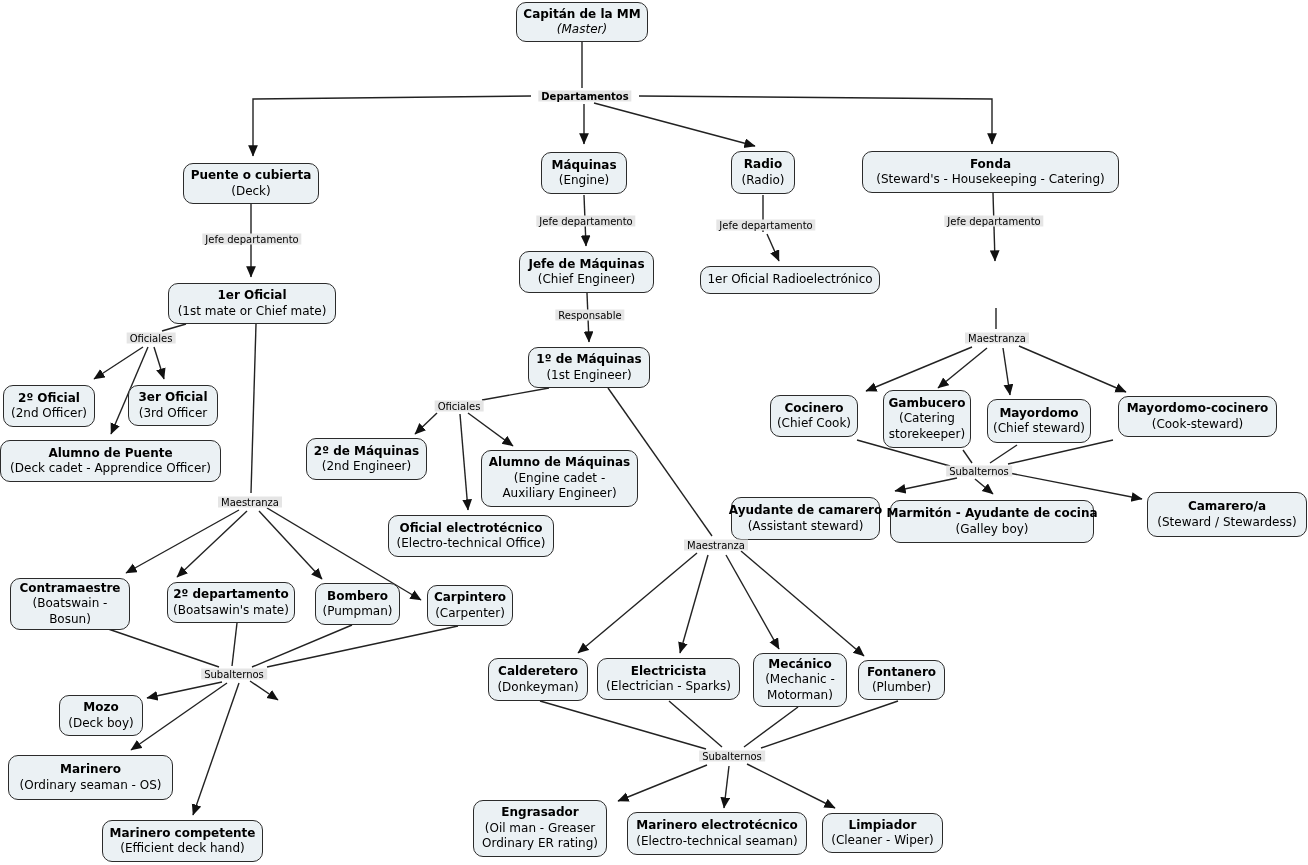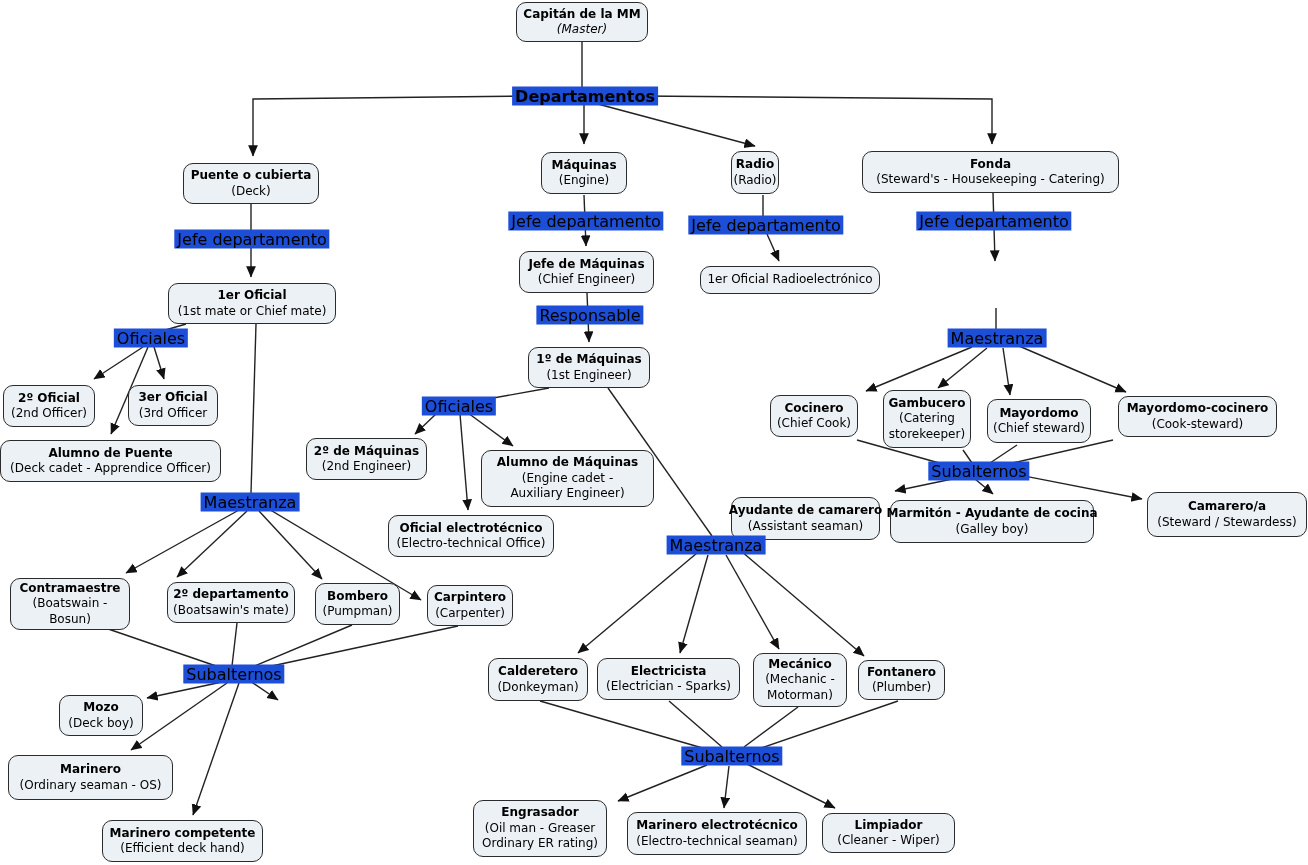--- a/index.html
+++ b/index.html
@@ -12,21 +12,21 @@
     position:absolute;box-sizing:border-box;z-index:2;
     background:#ebf1f4;border:1.5px solid #2b2b2b;border-radius:10px;
     display:flex;flex-direction:column;align-items:center;justify-content:center;
     text-align:center;font-size:12px;line-height:1.28;padding:2px 4px;
   }
   .node .t{font-weight:bold;white-space:nowrap;}
   .node .s{white-space:pre-line;}
   .node .i{font-style:italic;}
   .lbl{
     position:absolute;z-index:3;transform:translate(-50%,-50%);
-    background:#1d4ed8;font-size:16px;padding:0 3px;white-space:nowrap;
+    background:#e5e5e5;font-size:10px;padding:0 3px;white-space:nowrap;
   }
   .lbl.b{font-weight:bold;}
 </style>
 </head>
 <body>
 
 <div id="stage">
 
   <svg id="wires" width="1308" height="865" viewBox="0 0 1308 865">
     <defs>
@@ -99,21 +99,21 @@
     <span class="s i">(Master)</span>
   </div>
   <div class="node" style="left:183px;top:163px;width:136px;min-height:41px">
     <span class="t">Puente o cubierta</span>
     <span class="s">(Deck)</span>
   </div>
   <div class="node" style="left:541px;top:152px;width:86px;min-height:42px">
     <span class="t">Máquinas</span>
     <span class="s">(Engine)</span>
   </div>
-  <div class="node" style="left:731px;top:151px;width:48px;min-height:43px">
+  <div class="node" style="left:731px;top:151px;width:64px;min-height:43px">
     <span class="t">Radio</span>
     <span class="s">(Radio)</span>
   </div>
   <div class="node" style="left:862px;top:151px;width:257px;min-height:42px">
     <span class="t">Fonda</span>
     <span class="s">(Steward's - Housekeeping - Catering)</span>
   </div>
   <div class="node" style="left:168px;top:283px;width:168px;min-height:41px">
     <span class="t">1er Oficial</span>
     <span class="s">(1st mate or Chief mate)</span>
@@ -138,21 +138,21 @@
     <span class="s">(Deck cadet - Apprendice Officer)</span>
   </div>
   <div class="node" style="left:528px;top:347px;width:122px;min-height:41px">
     <span class="t">1º de Máquinas</span>
     <span class="s">(1st Engineer)</span>
   </div>
   <div class="node" style="left:306px;top:438px;width:121px;min-height:42px">
     <span class="t">2º de Máquinas</span>
     <span class="s">(2nd Engineer)</span>
   </div>
-  <div class="node" style="left:481px;top:450px;width:173px;min-height:57px">
+  <div class="node" style="left:481px;top:450px;width:157px;min-height:57px">
     <span class="t">Alumno de Máquinas</span>
     <span class="s">(Engine cadet -
 Auxiliary Engineer)</span>
   </div>
   <div class="node" style="left:388px;top:515px;width:166px;min-height:42px">
     <span class="t">Oficial electrotécnico</span>
     <span class="s">(Electro-technical Office)</span>
   </div>
   <div class="node" style="left:770px;top:395px;width:88px;min-height:42px">
     <span class="t">Cocinero</span>
@@ -166,21 +166,21 @@
   <div class="node" style="left:987px;top:399px;width:104px;min-height:44px">
     <span class="t">Mayordomo</span>
     <span class="s">(Chief steward)</span>
   </div>
   <div class="node" style="left:1118px;top:396px;width:159px;min-height:41px">
     <span class="t">Mayordomo-cocinero</span>
     <span class="s">(Cook-steward)</span>
   </div>
   <div class="node" style="left:731px;top:497px;width:149px;min-height:43px">
     <span class="t">Ayudante de camarero</span>
-    <span class="s">(Assistant seaman)</span>
+    <span class="s">(Assistant steward)</span>
   </div>
   <div class="node" style="left:890px;top:500px;width:204px;min-height:43px">
     <span class="t">Marmitón - Ayudante de cocina</span>
     <span class="s">(Galley boy)</span>
   </div>
   <div class="node" style="left:1147px;top:492px;width:160px;min-height:45px">
     <span class="t">Camarero/a</span>
     <span class="s">(Steward / Stewardess)</span>
   </div>
   <div class="node" style="left:10px;top:578px;width:120px;min-height:42px">
@@ -230,21 +230,21 @@
   </div>
   <div class="node" style="left:473px;top:800px;width:134px;min-height:57px">
     <span class="t">Engrasador</span>
     <span class="s">(Oil man - Greaser
 Ordinary ER rating)</span>
   </div>
   <div class="node" style="left:627px;top:812px;width:180px;min-height:43px">
     <span class="t">Marinero electrotécnico</span>
     <span class="s">(Electro-technical seaman)</span>
   </div>
-  <div class="node" style="left:822px;top:813px;width:133px;min-height:40px">
+  <div class="node" style="left:822px;top:813px;width:121px;min-height:40px">
     <span class="t">Limpiador</span>
     <span class="s">(Cleaner - Wiper)</span>
   </div>
 
   <span class="lbl b" style="left:585px;top:96px">Departamentos</span>
   <span class="lbl" style="left:252px;top:239px">Jefe departamento</span>
   <span class="lbl" style="left:586px;top:221px">Jefe departamento</span>
   <span class="lbl" style="left:766px;top:225px">Jefe departamento</span>
   <span class="lbl" style="left:994px;top:221px">Jefe departamento</span>
   <span class="lbl" style="left:590px;top:315px">Responsable</span>

